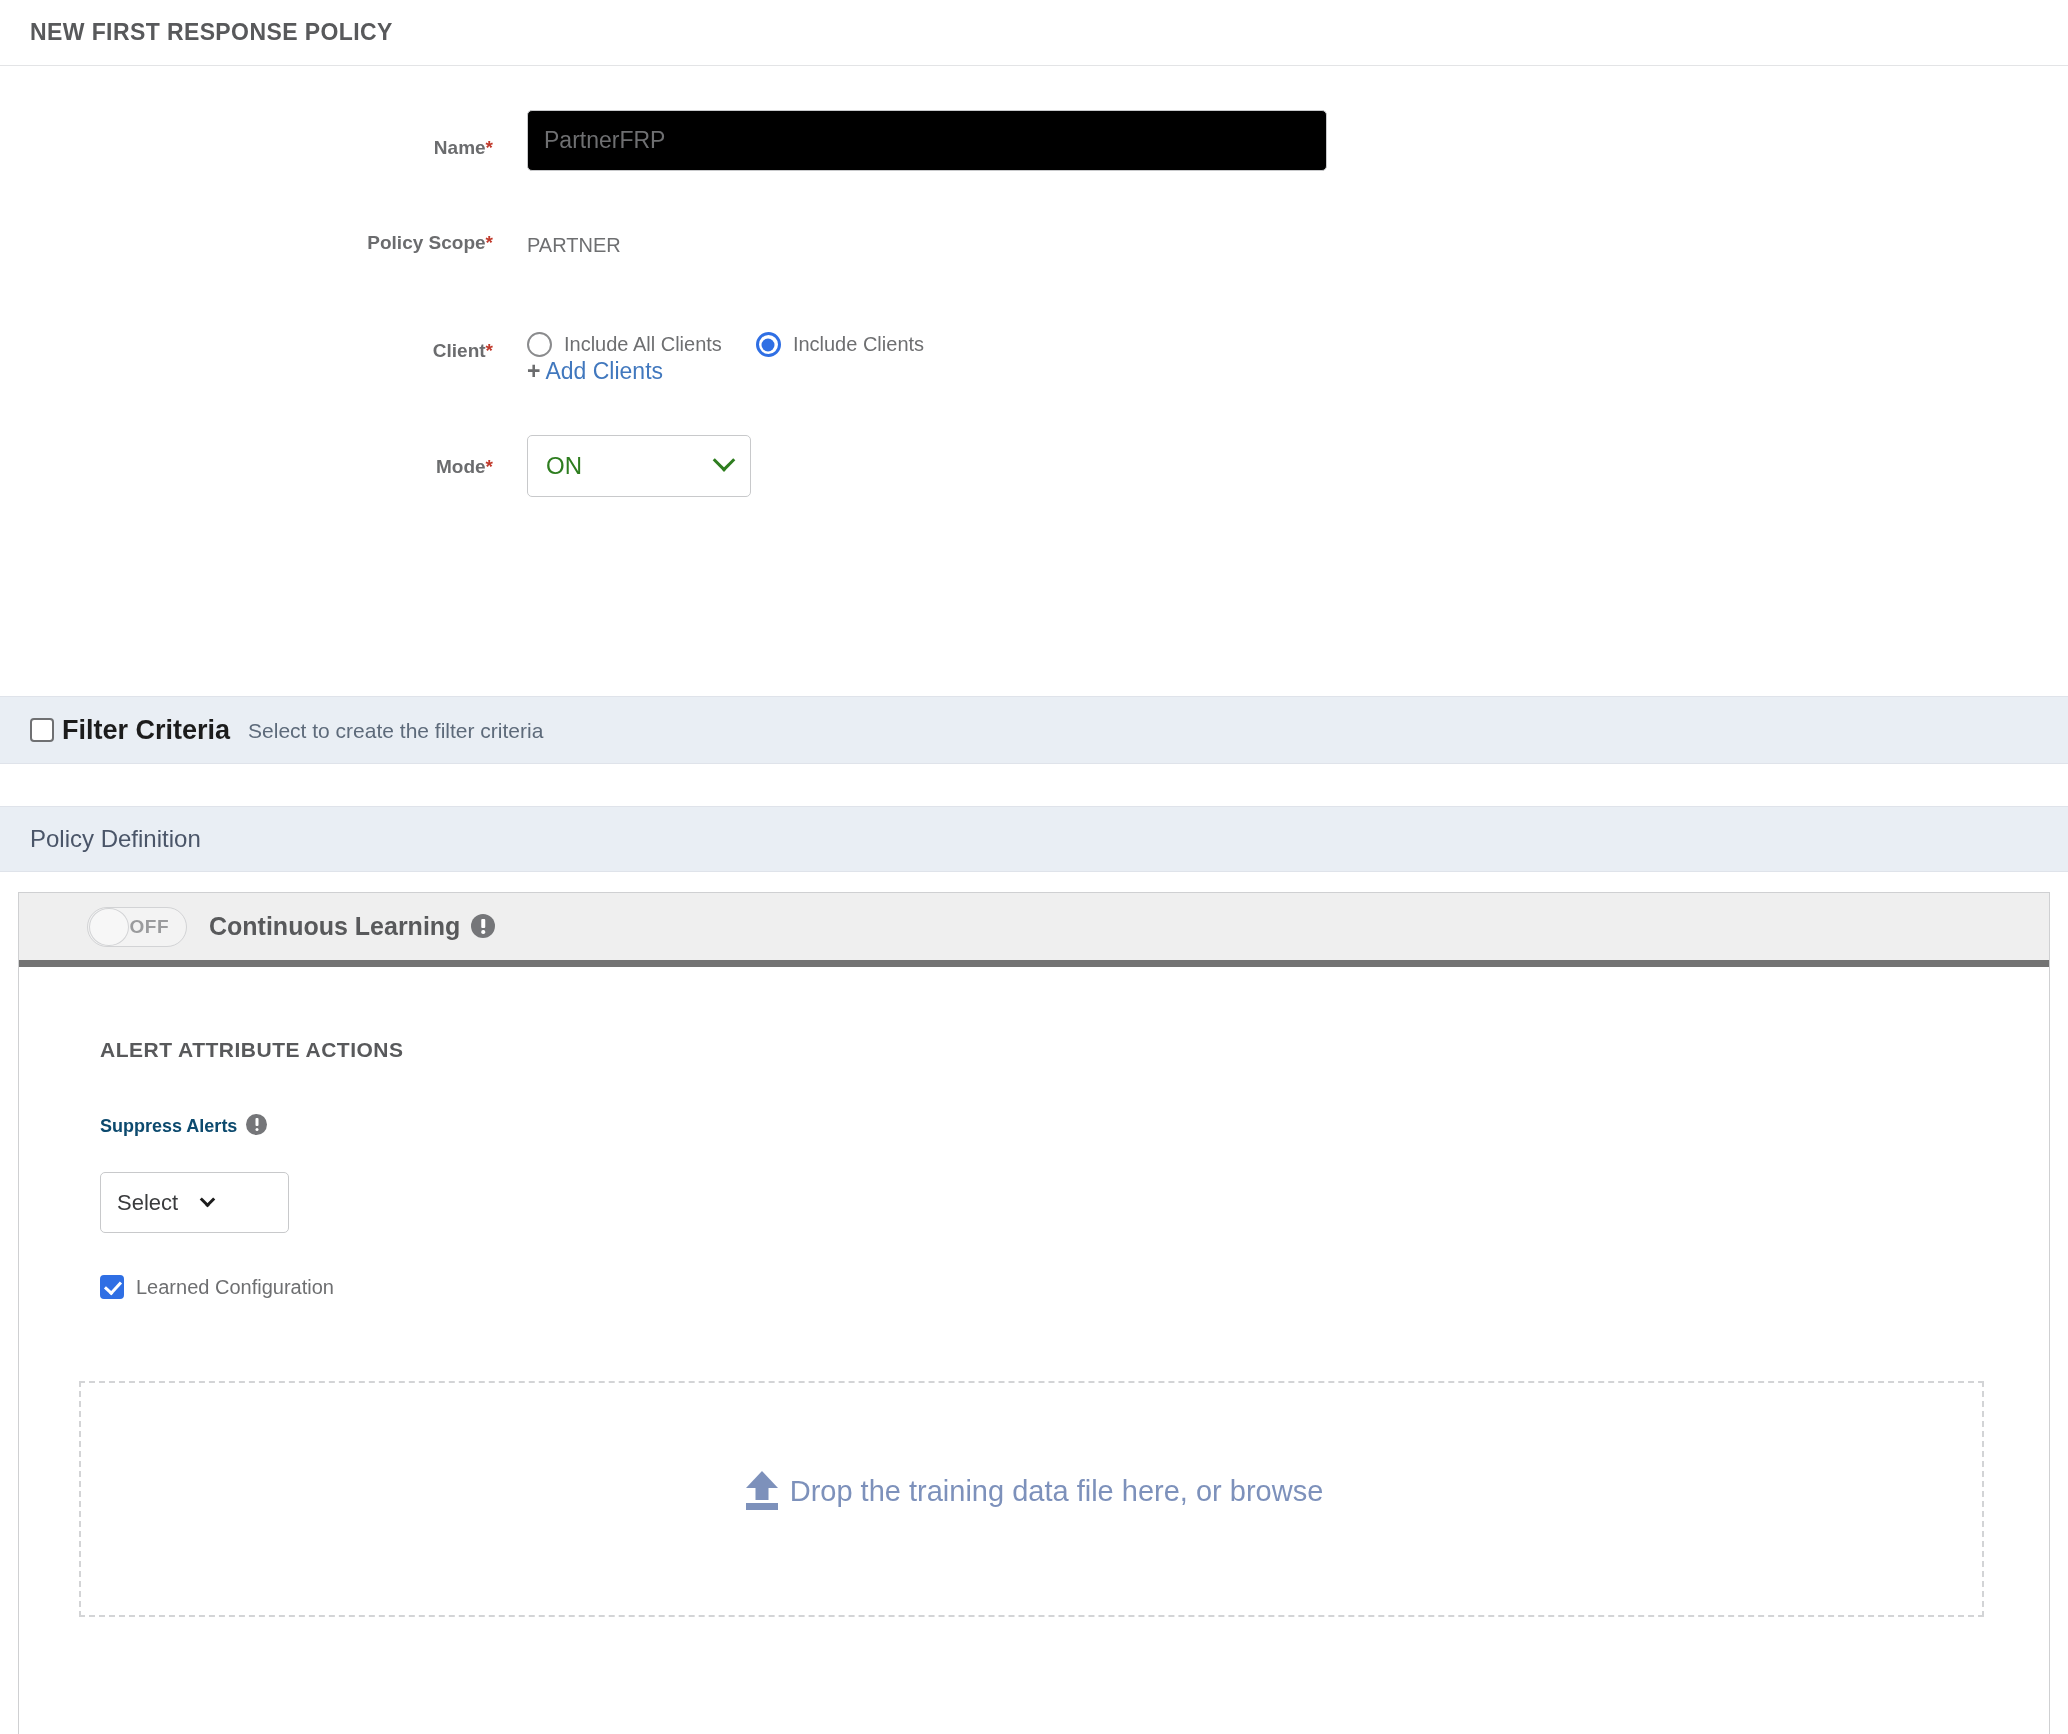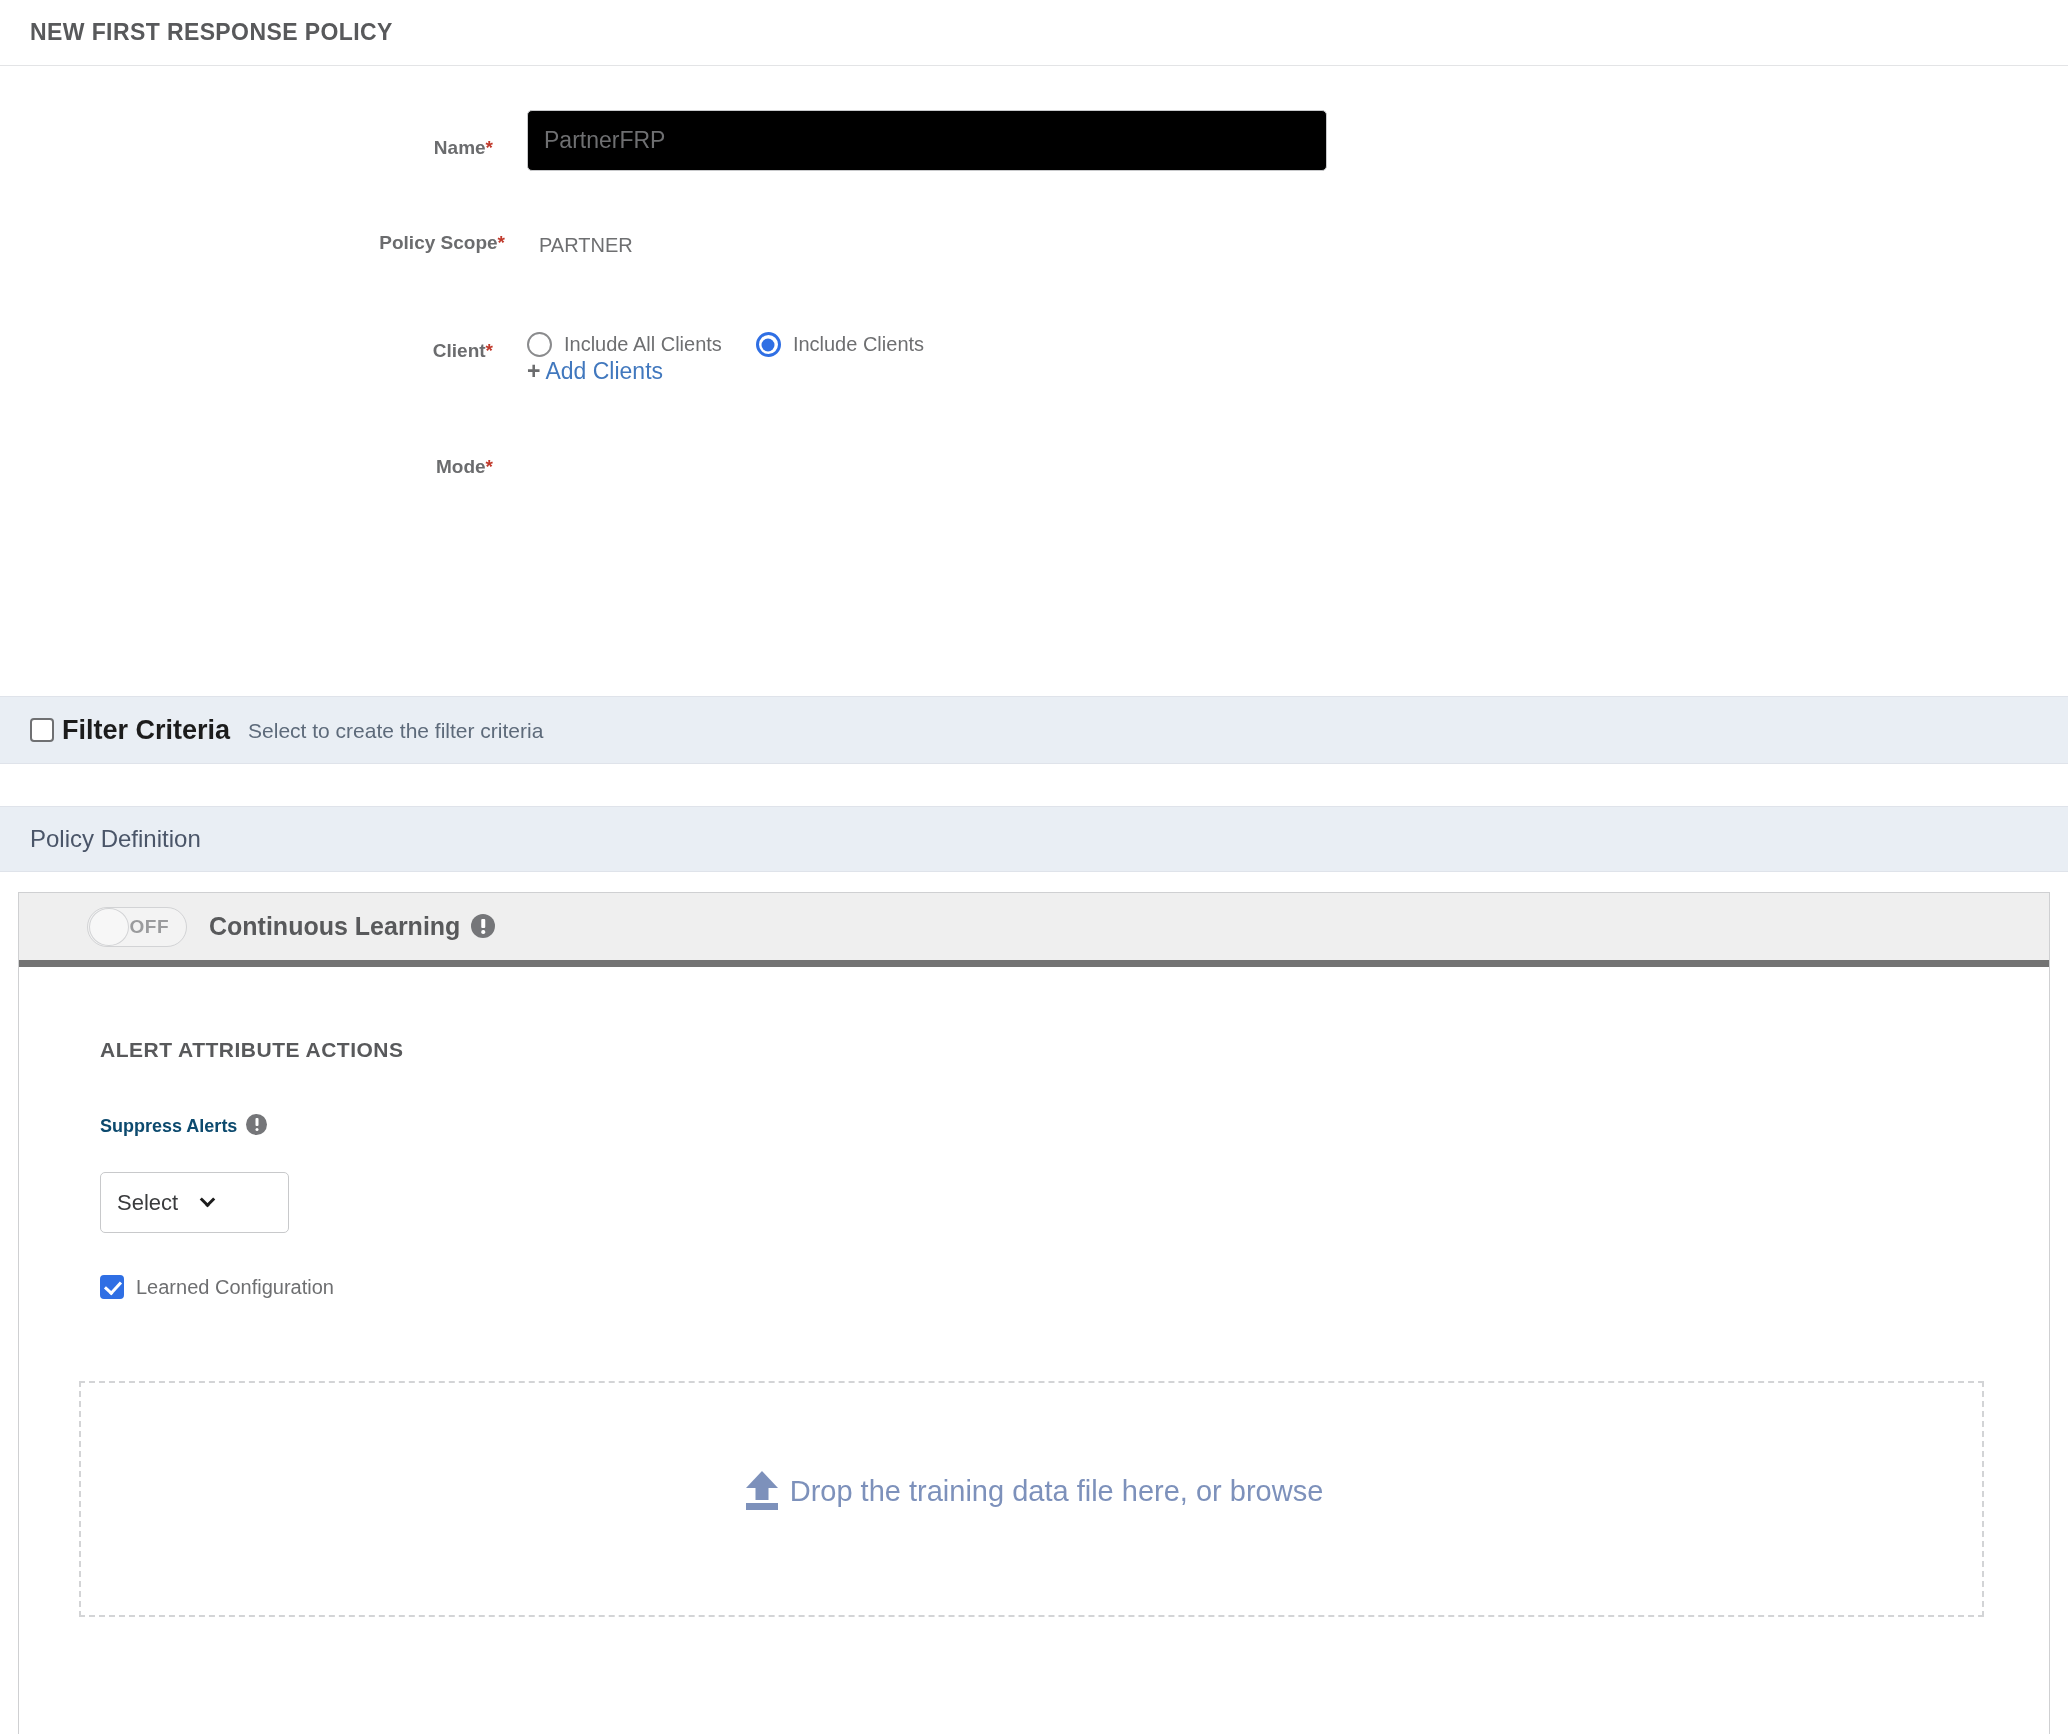--- a/index.html
+++ b/index.html
@@ -73,21 +73,21 @@
     border-radius: 5px;
     font-size: 23px;
     font-family: "Liberation Sans", sans-serif;
     color: #6e6f71;
     padding: 0 16px;
     background: #000000;
     outline: none;
   }
 
   
-  .row-scope { margin-bottom: 76px; padding-left: 12px; }
+  .row-scope { margin-bottom: 76px; }
   .scope-value {
     font-size: 20px;
     color: #6e6f71;
     line-height: 1;
     padding-top: 2px;
     display: inline-block;
   }
 
   
   .row-client { margin-bottom: 0; }
@@ -471,20 +471,26 @@
 
   <div class="form-row row-addclients">
     <div class="form-label"></div>
     <div class="form-control-wrap">
       <span class="add-clients"><span class="plus">+</span><span>Add Clients</span></span>
     </div>
   </div>
 
   <div class="form-row row-mode">
     <div class="form-label"><span>Mode</span><span class="req">*</span></div>
+    <div class="form-control-wrap">
+      <div class="mode-select">
+        <span class="mode-value">ON</span>
+        <span class="chev"></span>
+      </div>
+    </div>
   </div>
 
 </div>
 
 <div class="band band-filter">
   <span class="chk-box"></span>
   <span class="filter-title">Filter Criteria</span>
   <span class="filter-hint">Select to create the filter criteria</span>
 </div>
 

